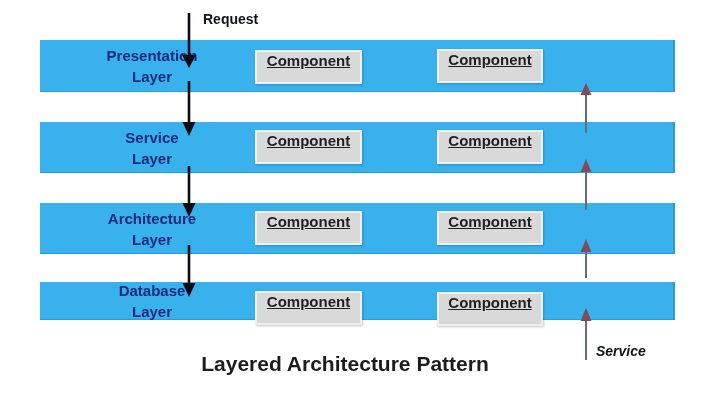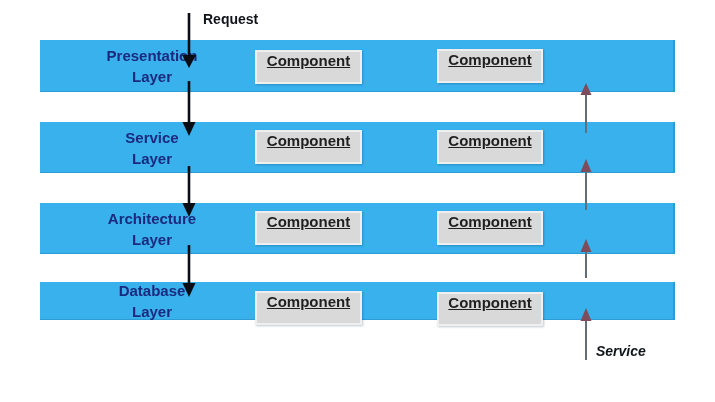--- a/index.html
+++ b/index.html
@@ -144,14 +144,15 @@
     </g>
     <g>
       <line class="svc-stem" x1="586" y1="360" x2="586" y2="320"></line>
       <polygon class="svc-head" points="580.5,321 591.5,321 586,308"></polygon>
     </g>
   </svg>
 
   <div class="flow-label" style="left:203px;top:11px;">Request</div>
   <div class="flow-label" style="left:596px;top:343px;font-style:italic;">Service</div>
 
+  <div class="title">Layered Architecture Pattern</div>
 
 </div>
 
 </body></html>

